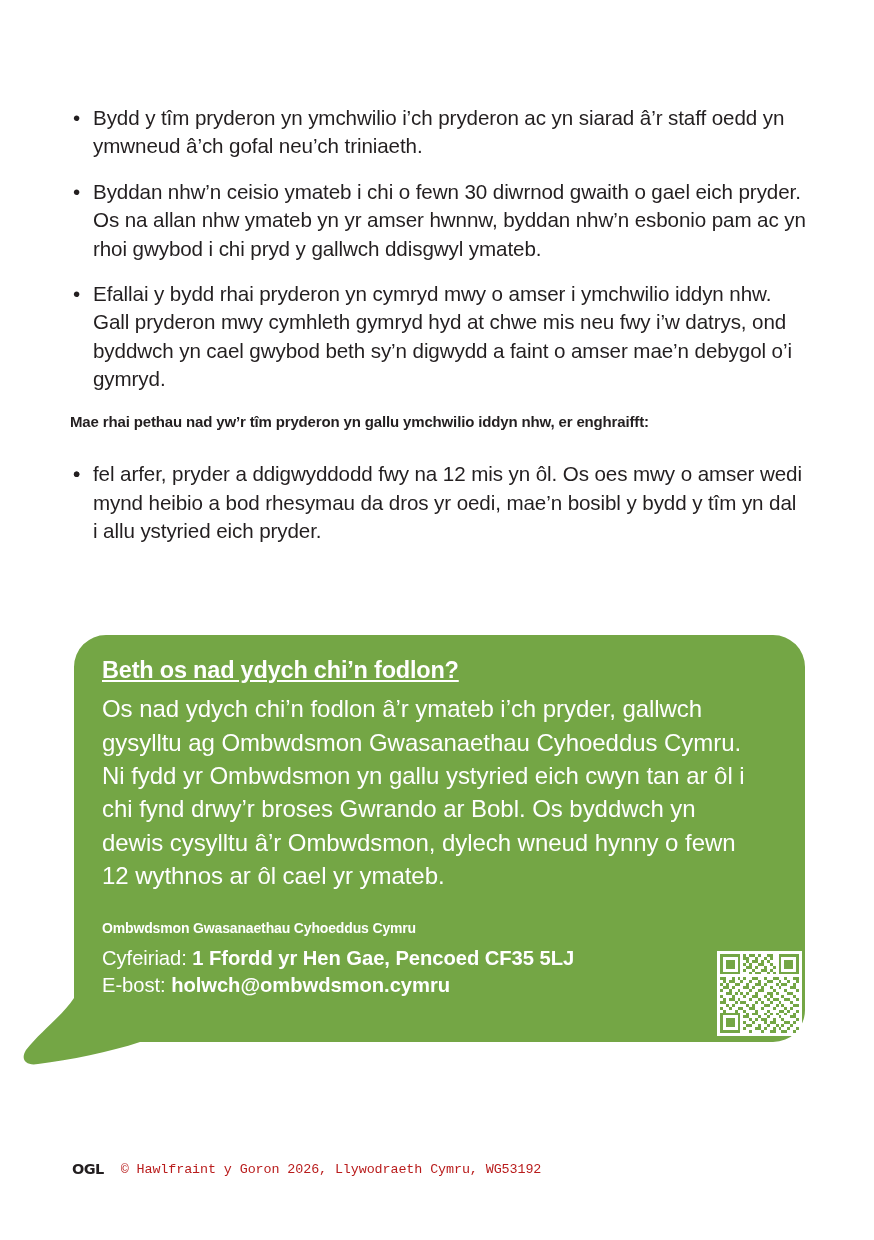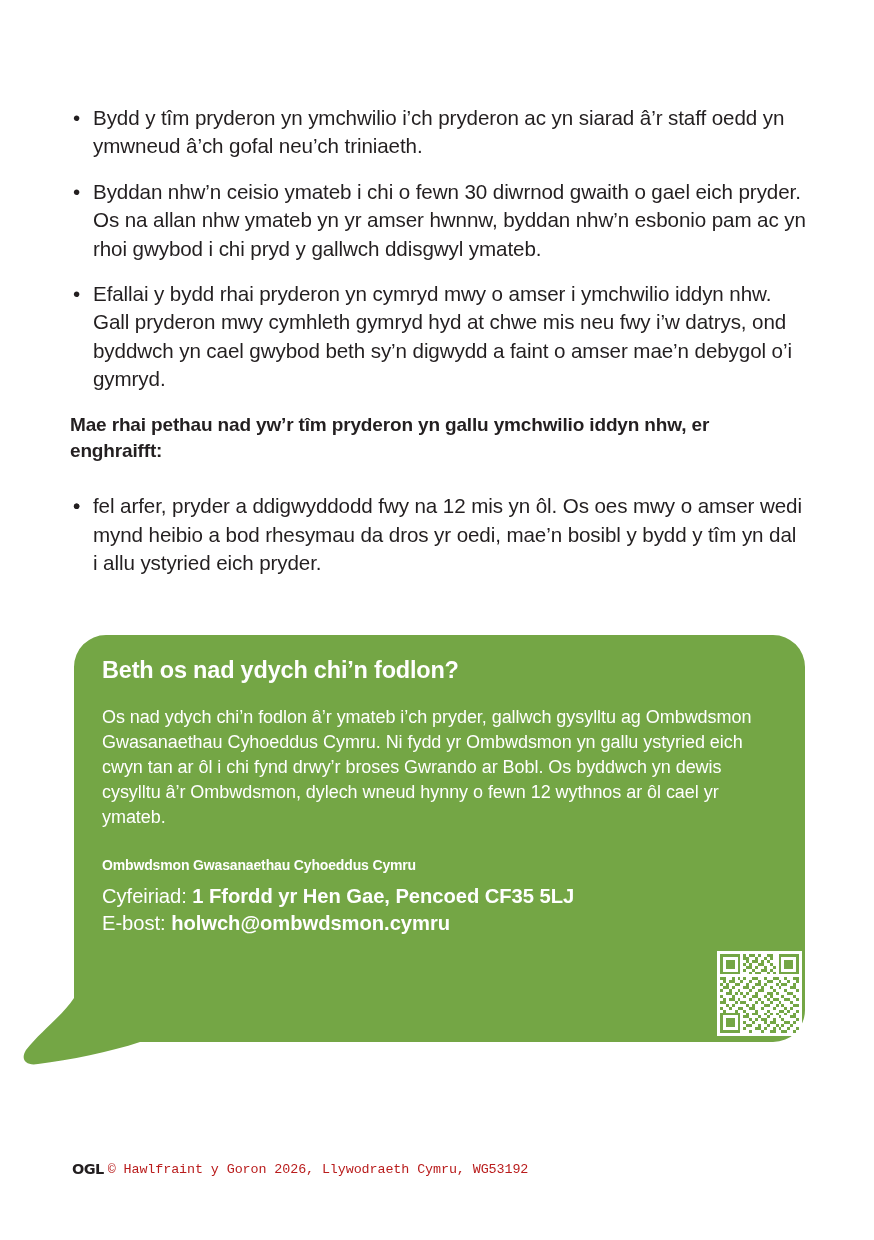--- a/index.html
+++ b/index.html
@@ -50,21 +50,21 @@
 
   li.bullet .dot {
     position: absolute;
     left: 3px;
     top: 0;
     font-size: 20.6px;
     line-height: 1.38;
   }
 
   .lead {
-    font-size: 19px;
+    font-size: 15px;
     line-height: 1.38;
     font-weight: bold;
     letter-spacing: -0.15px;
     margin: 0;
     color: #231f20;
   }
 
   .gap-before-lead { height: 18px; }
   .gap-after-lead  { height: 11px; }
 
@@ -87,25 +87,26 @@
     position: absolute;
     left: 102px;
     top: 36px;
     width: 690px;
   }
   .bubble-heading {
     font-size: 23.5px;
     font-weight: bold;
     color: #ffffff;
     letter-spacing: -0.2px;
-    margin: 0 0 20px 0;
+    margin: 0 0 7px 0;
     line-height: 1.25;
+    text-decoration: underline;
   }
   .bubble-para {
-    font-size: 18px;
+    font-size: 24px;
     line-height: 1.39;
     color: #ffffff;
     margin: 0;
     letter-spacing: -0.05px;
     max-width: 660px;
   }
   .bubble-org {
     font-size: 14px;
     font-weight: bold;
     color: #ffffff;
@@ -143,21 +144,21 @@
   }
   .qr svg { display: block; }
 
   
   .footer {
     position: absolute;
     left: 72px;
     top: 1161px;
     display: flex;
     align-items: flex-end;
-    gap: 4px;
+    gap: 17px;
   }
   .ogl {
     font-size: 14.5px;
     font-weight: bold;
     letter-spacing: -0.6px;
     color: #231f20;
     font-family: "DejaVu Sans", sans-serif;
   }
   .footer-text {
     font-size: 13.4px;

